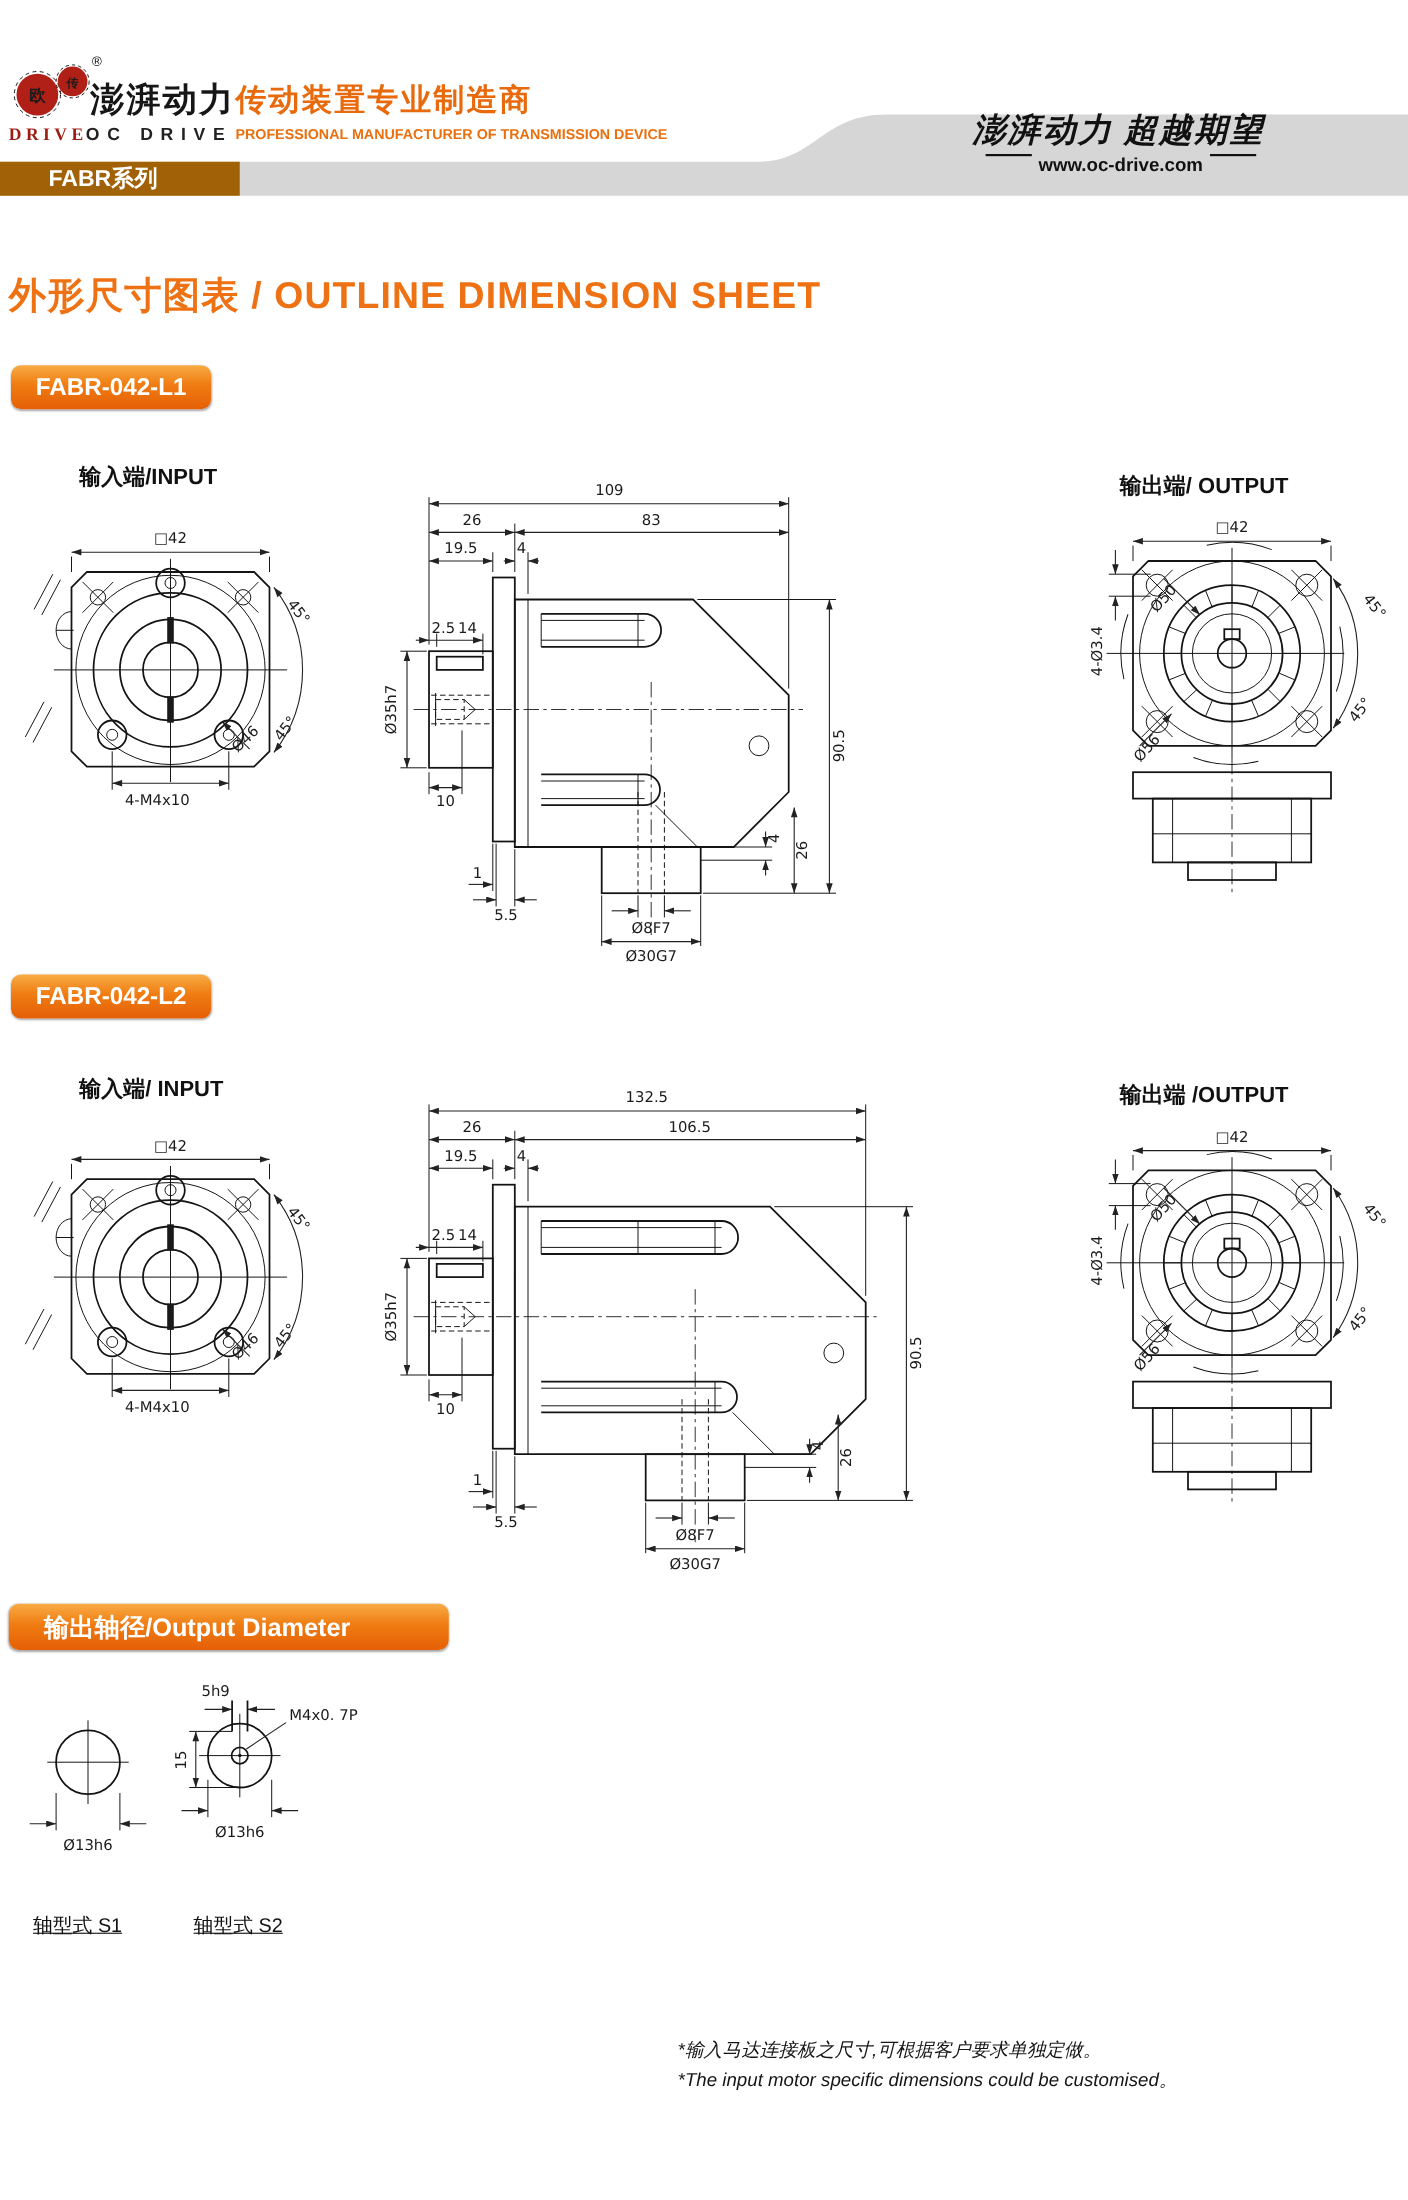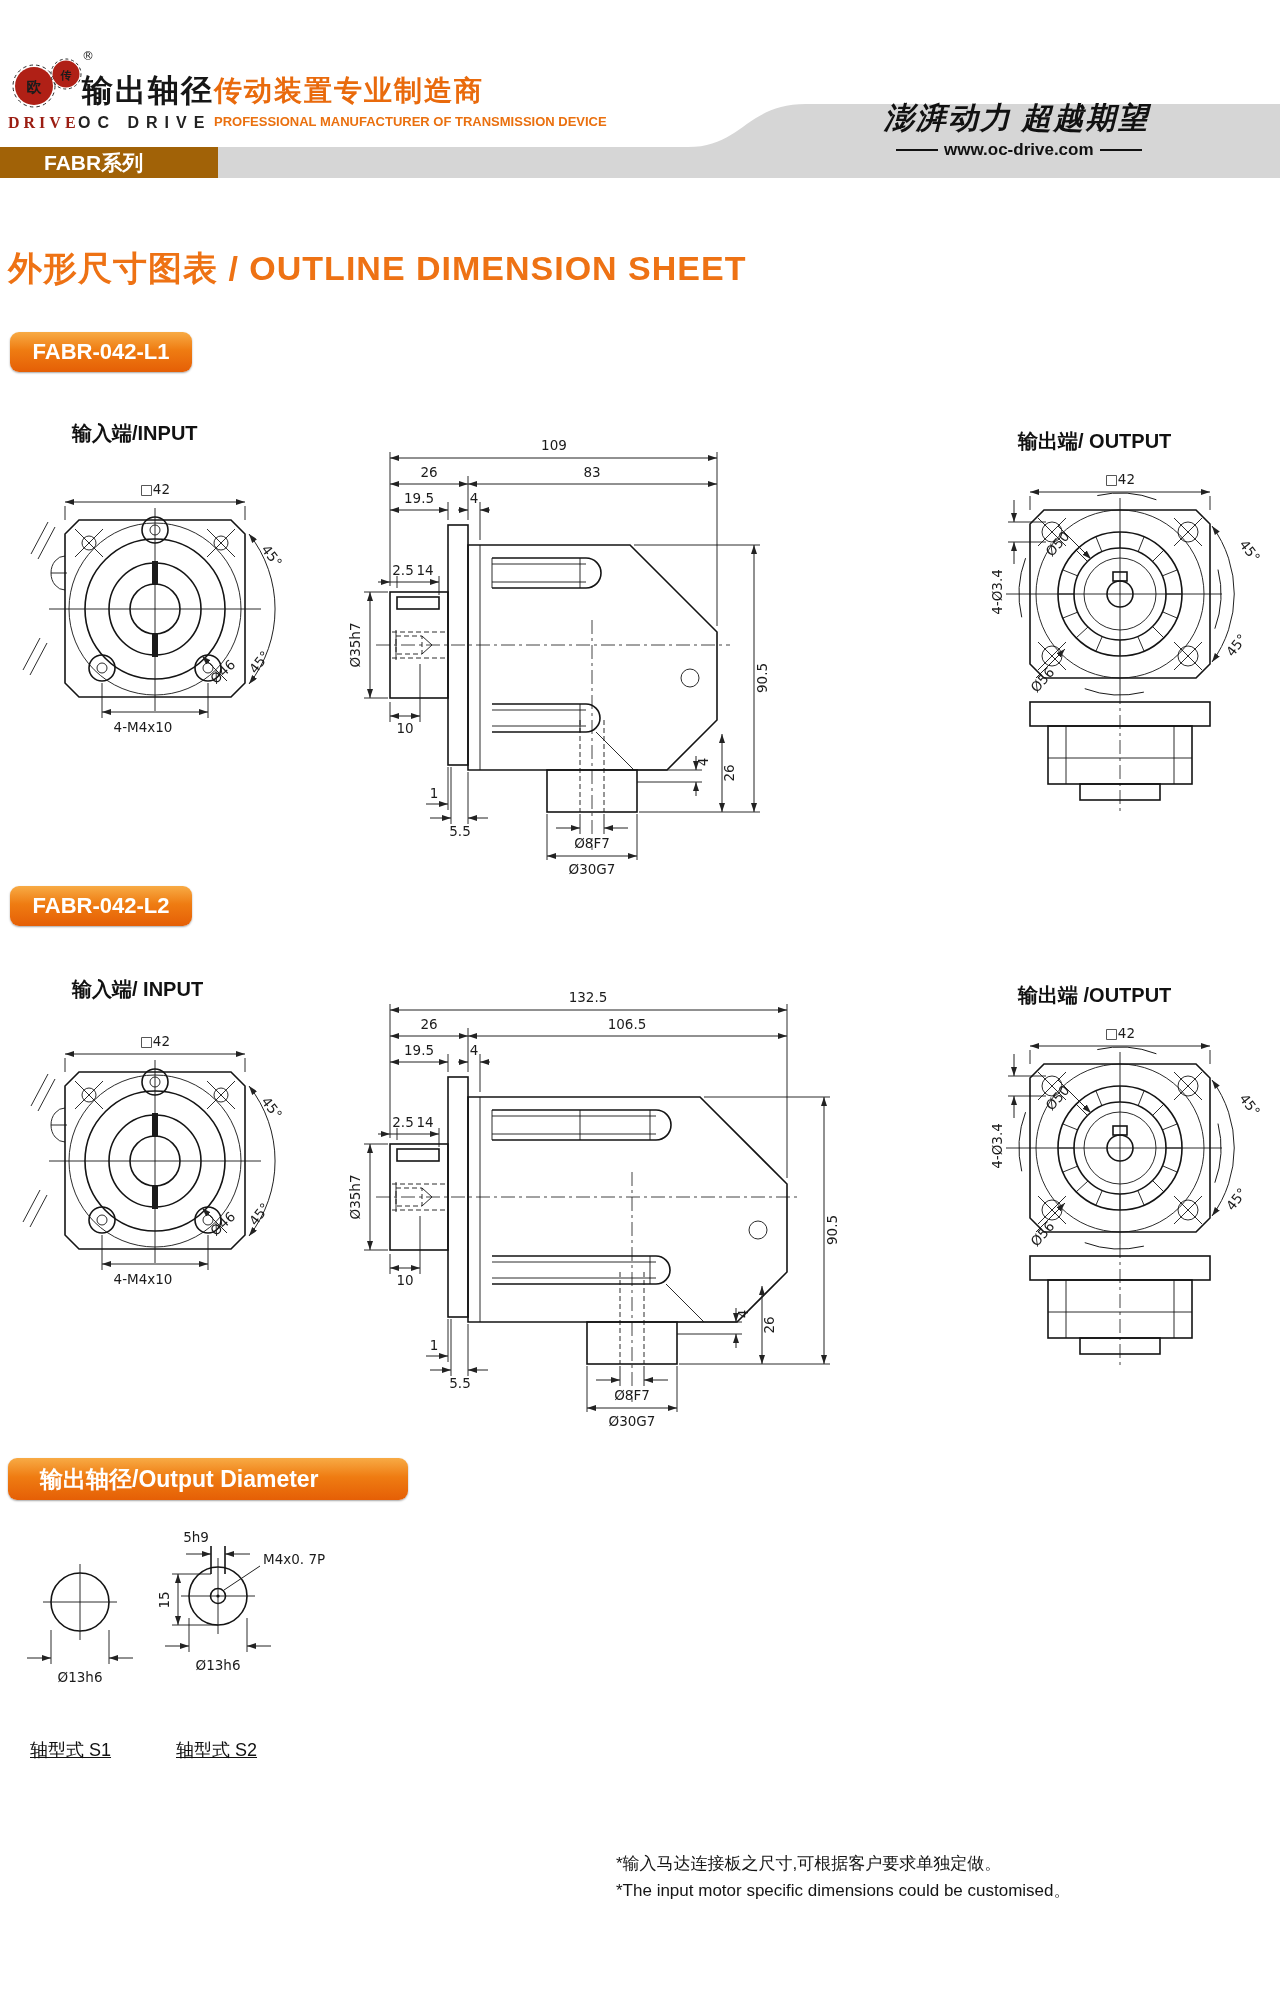--- a/index.html
+++ b/index.html
@@ -8,32 +8,32 @@
   .abs{position:absolute;}
   
   .brand-cn{left:82px;top:70px;font-size:31px;font-weight:bold;letter-spacing:2px;color:#161616;}
   .brand-en{left:78px;top:114px;font-size:16px;font-weight:bold;letter-spacing:7px;color:#222;}
   .drive-serif{left:8px;top:114px;font-family:Liberation Serif, serif;
                font-size:16px;font-weight:bold;letter-spacing:4px;color:#9b1d12;}
   .tagline-cn{left:214px;top:72px;font-size:28px;font-weight:bold;letter-spacing:2px;color:#e96a0c;}
   .tagline-en{left:214px;top:114px;font-size:13px;font-weight:bold;color:#ea700f;}
   .slogan{left:884px;top:98px;font-family:"Liberation Serif","DejaVu Serif",serif;
           font-style:italic;font-weight:bold;font-size:30px;color:#111;letter-spacing:2px;}
-  .website{left:896px;top:140px;font-size:17px;font-weight:bold;color:#111;display:flex;align-items:center;gap:6px;}
+  .website{left:896px;top:140px;font-size:17px;font-weight:bold;color:#111;display:flex;gap:6px;}
   .website .dash{display:inline-block;width:42px;height:0;border-top:2px solid #111;}
   .series-banner{left:0;top:147px;width:218px;height:31px;background:#a16207;color:#fff;
                  font-size:21px;font-weight:bold;line-height:31px;padding-left:44px;box-sizing:border-box;}
   .page-title{left:8px;top:246px;font-size:34px;font-weight:bold;color:#ee7214;letter-spacing:1px;}
   .badge{background:linear-gradient(180deg,#f8ab45,#ef7c12 45%,#e55f06);border-radius:9px;color:#fff;
          font-weight:bold;display:flex;align-items:center;box-shadow:0 1px 2px rgba(0,0,0,.35);}
   .badge.model{width:182px;height:40px;font-size:22px;justify-content:center;}
   .badge.wide{width:400px;height:42px;font-size:23px;padding-left:32px;box-sizing:border-box;}
   .side-label{font-size:20px;font-weight:bold;color:#111;}
   .shaft-label{font-size:18px;color:#111;text-decoration:underline;}
-  .footnote{left:616px;top:1850px;font-size:17px;color:#151515;line-height:27px;}
+  .footnote{left:616px;top:1850px;font-size:17px;color:#151515;line-height:27px;font-style:italic;}
   
   svg text{font:13.5px "DejaVu Sans","Liberation Sans",sans-serif;fill:#1b1b1b;}
   .ol{stroke:#141414;stroke-width:1.6;fill:none;}
   .tl{stroke:#141414;stroke-width:0.9;fill:none;}
   .dm{stroke:#222;stroke-width:1;fill:none;}
   .cx{stroke:#141414;stroke-width:0.8;fill:none;stroke-dasharray:14 4 3 4;}
   .hd{stroke:#141414;stroke-width:0.9;fill:none;stroke-dasharray:5 3;}
 </style>
 </head>
 <body>
@@ -59,21 +59,21 @@
     <circle cx="26" cy="38" r="21" class="tl" stroke="#b02016" stroke-width="9" stroke-dasharray="3.5 3.2" fill="none"></circle>
     <circle cx="26" cy="38" r="19" fill="#b02016"></circle>
     <text x="26" y="44" text-anchor="middle" style="font-size:15px;font-weight:bold" fill="#fff">欧</text>
     <circle cx="58" cy="26" r="15" class="tl" stroke="#b02016" stroke-width="7" stroke-dasharray="3 2.8" fill="none"></circle>
     <circle cx="58" cy="26" r="13.5" fill="#b02016"></circle>
     <text x="58" y="31" text-anchor="middle" style="font-size:11px;font-weight:bold" fill="#fff">传</text>
     <text x="80" y="12" text-anchor="middle" style="font-size:12px" fill="#111">®</text>
   </svg>
 
   <div class="abs drive-serif">DRIVE</div>
-  <div class="abs brand-cn">输出轴径</div>
+  <div class="abs brand-cn">澎湃动力</div>
   <div class="abs brand-en">OC DRIVE</div>
   <div class="abs tagline-cn">传动装置专业制造商</div>
   <div class="abs tagline-en">PROFESSIONAL MANUFACTURER OF TRANSMISSION DEVICE</div>
   <div class="abs slogan">澎湃动力 超越期望</div>
   <div class="abs website">
     <span class="dash"></span>
       <span>www.oc-drive.com</span>
       <span class="dash"></span>
   </div>
   <div class="abs series-banner">FABR系列</div>

